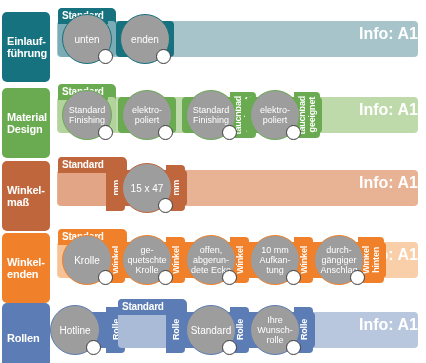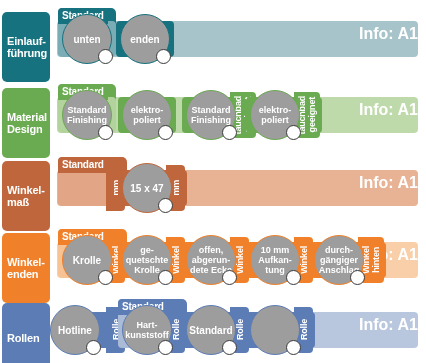--- a/index.html
+++ b/index.html
@@ -46,21 +46,21 @@
   }
 
   
   .bubble{
     position:absolute;top:2px;width:50px;height:50px;border-radius:50%;
     background:#9d9d9d;box-sizing:border-box;border:1.5px solid #2a7b86;
     display:flex;align-items:center;justify-content:center;
     text-align:center;
   }
   .bubble .lbl{
-    color:#ffffff;font-size:9px;line-height:10px;font-weight:bold;
+    color:#ffffff;font-size:9px;line-height:10px;font-weight:normal;
     padding:0 2px;
   }
   .bubble .lbl.big{font-size:10px;line-height:11px;}
   .dot{
     position:absolute;right:-2px;bottom:-1px;width:15px;height:15px;
     border-radius:50%;background:#ffffff;border:1.2px solid #3a3a3a;
     box-sizing:border-box;
   }
 
   
@@ -238,33 +238,30 @@
         <div class="dot"></div>
       </div>
       <div class="seg tall" style="left: 118px; width: 69px; background: rgb(91, 124, 180);"></div>
       <div class="seg" style="left: 118px; width: 69px; background: rgb(185, 199, 222); opacity: 0.85;"></div>
       <div class="stdflag" style="left: 118px; background: rgb(91, 124, 180);">
         <span>Standard</span>
       </div>
       <div class="vtag" style="left: 166px; width: 19px; background: rgb(91, 124, 180);">
         <span class="vt rot180">Rolle</span>
       </div>
-      <div class="bubble" style="left: 122px; border-color: rgb(91, 124, 180);">
-        <div class="lbl">Hart-<br>kunststoff</div>
-        <div class="dot"></div>
-      </div>
       <div class="seg" style="left: 182px; width: 69px; background: rgb(91, 124, 180);"></div>
       <div class="vtag" style="left: 230px; width: 19px; background: rgb(91, 124, 180);">
         <span class="vt rot180">Rolle</span>
       </div>
       <div class="bubble" style="left: 186px; border-color: rgb(91, 124, 180);">
         <div class="lbl big">Standard</div>
         <div class="dot"></div>
       </div>
       <div class="seg" style="left: 246px; width: 69px; background: rgb(91, 124, 180);"></div>
       <div class="vtag" style="left: 294px; width: 19px; background: rgb(91, 124, 180);">
         <span class="vt rot180">Rolle</span>
       </div>
       <div class="bubble" style="left: 250px; border-color: rgb(91, 124, 180);">
+        <div class="lbl">Ihre<br>Wunsch-<br>rolle</div>
         <div class="dot"></div>
       </div>
     </div>
   </div>
 
 </body></html>

